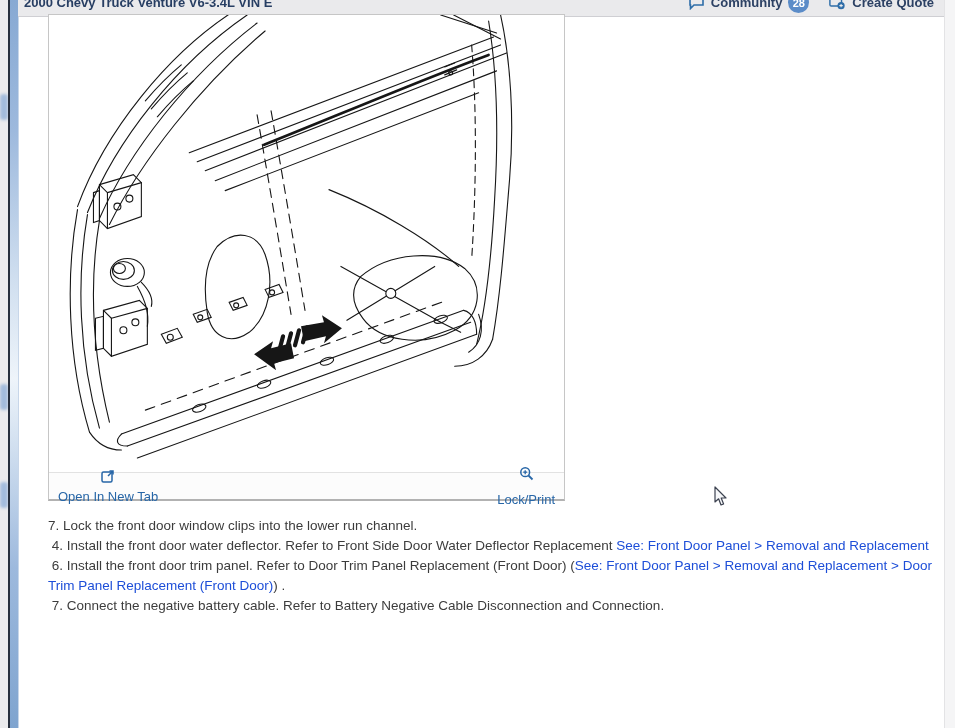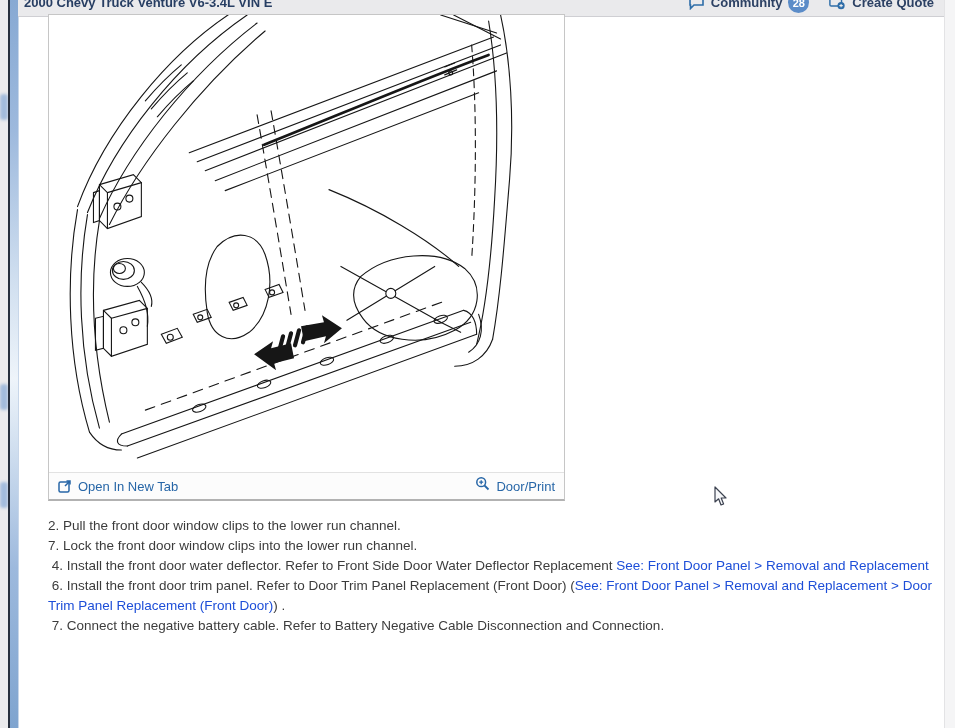--- a/index.html
+++ b/index.html
@@ -33,21 +33,21 @@
     background:#f5f5f6;border-left:1px solid #e3e3e5;}
   
   .figure-box{position:absolute;left:48px;top:14px;width:517px;height:487px;
     border:1px solid #c6c6c6;border-bottom:2px solid #b2b2b2;
     box-sizing:border-box;background:#fff;}
   .figure-img{position:absolute;left:0;top:0;width:515px;height:457px;overflow:hidden;background:#fff;}
   .figure-toolbar{position:absolute;left:0;bottom:0;width:515px;height:27px;
     background:#fcfcfc;border-top:1px solid #e2e2e2;
     display:flex;align-items:center;justify-content:space-between;
     padding:0 9px;box-sizing:border-box;}
-  .tool-link{display:flex;align-items:center;gap:6px;color:#2766a7;font-size:13px;cursor:pointer;}
+  .tool-link{display:flex;align-items:center;gap:6px;color:#2766a7;font-size:13px;cursor:pointer;flex-direction:column;}
   .tool-link svg{display:block;}
   
   .steps{position:absolute;left:48px;top:516px;width:884px;
     font-size:13.5px;line-height:20px;color:#3c3c3c;}
   .steps p{margin:0;white-space:pre-wrap;}
   .steps .lnk{color:#1d4ed8;cursor:pointer;}
   
   .cursor{position:absolute;left:714px;top:486px;}
   svg.diagram{display:block;}
 </style>
@@ -192,27 +192,26 @@
         <path d="M7 7 L12 2 M8.5 2 H12 V5.5" fill="none" stroke="#2766a7" stroke-width="1.5"></path>
       </svg>
       <span>Open In New Tab</span>
     </div>
     <div class="tool-link">
       <svg width="15" height="15" viewBox="0 0 15 15" style="margin-bottom:5px">
         <circle cx="6.2" cy="6.2" r="4.4" fill="none" stroke="#2766a7" stroke-width="1.5"></circle>
         <path d="M6.2 4.2 v4 M4.2 6.2 h4" stroke="#2766a7" stroke-width="1.3"></path>
         <path d="M9.5 9.5 L13.5 13.5" stroke="#2766a7" stroke-width="1.8"></path>
       </svg>
-      <span>Door/Print</span>
+      <span>Lock/Print</span>
     </div>
   </div>
 </div>
 
 <div class="steps" id="steps">
-    <p><span>2. Pull the front door window clips to the lower run channel.</span></p>
     <p><span>7. Lock the front door window clips into the lower run channel.</span></p>
     <p><span> 4. Install the front door water deflector. Refer to Front Side Door Water Deflector Replacement </span><span class="lnk">See: Front Door Panel &gt; Removal and Replacement</span></p>
     <p><span> 6. Install the front door trim panel. Refer to Door Trim Panel Replacement (Front Door) (</span><span class="lnk">See: Front Door Panel &gt; Removal and Replacement &gt; Door Trim Panel Replacement (Front Door)</span><span>) .</span></p>
     <p><span> 7. Connect the negative battery cable. Refer to Battery Negative Cable Disconnection and Connection.</span></p>
   </div>
 
 <div class="cursor">
   <svg width="15" height="21" viewBox="0 0 15 21">
     <path d="M1,1 L1,16 L4.6,12.8 L7,19 L9.6,18 L7.2,12 L12,12 Z" fill="#f6f7f9" stroke="#3c4250" stroke-width="1.2" stroke-linejoin="round"></path>
   </svg>

